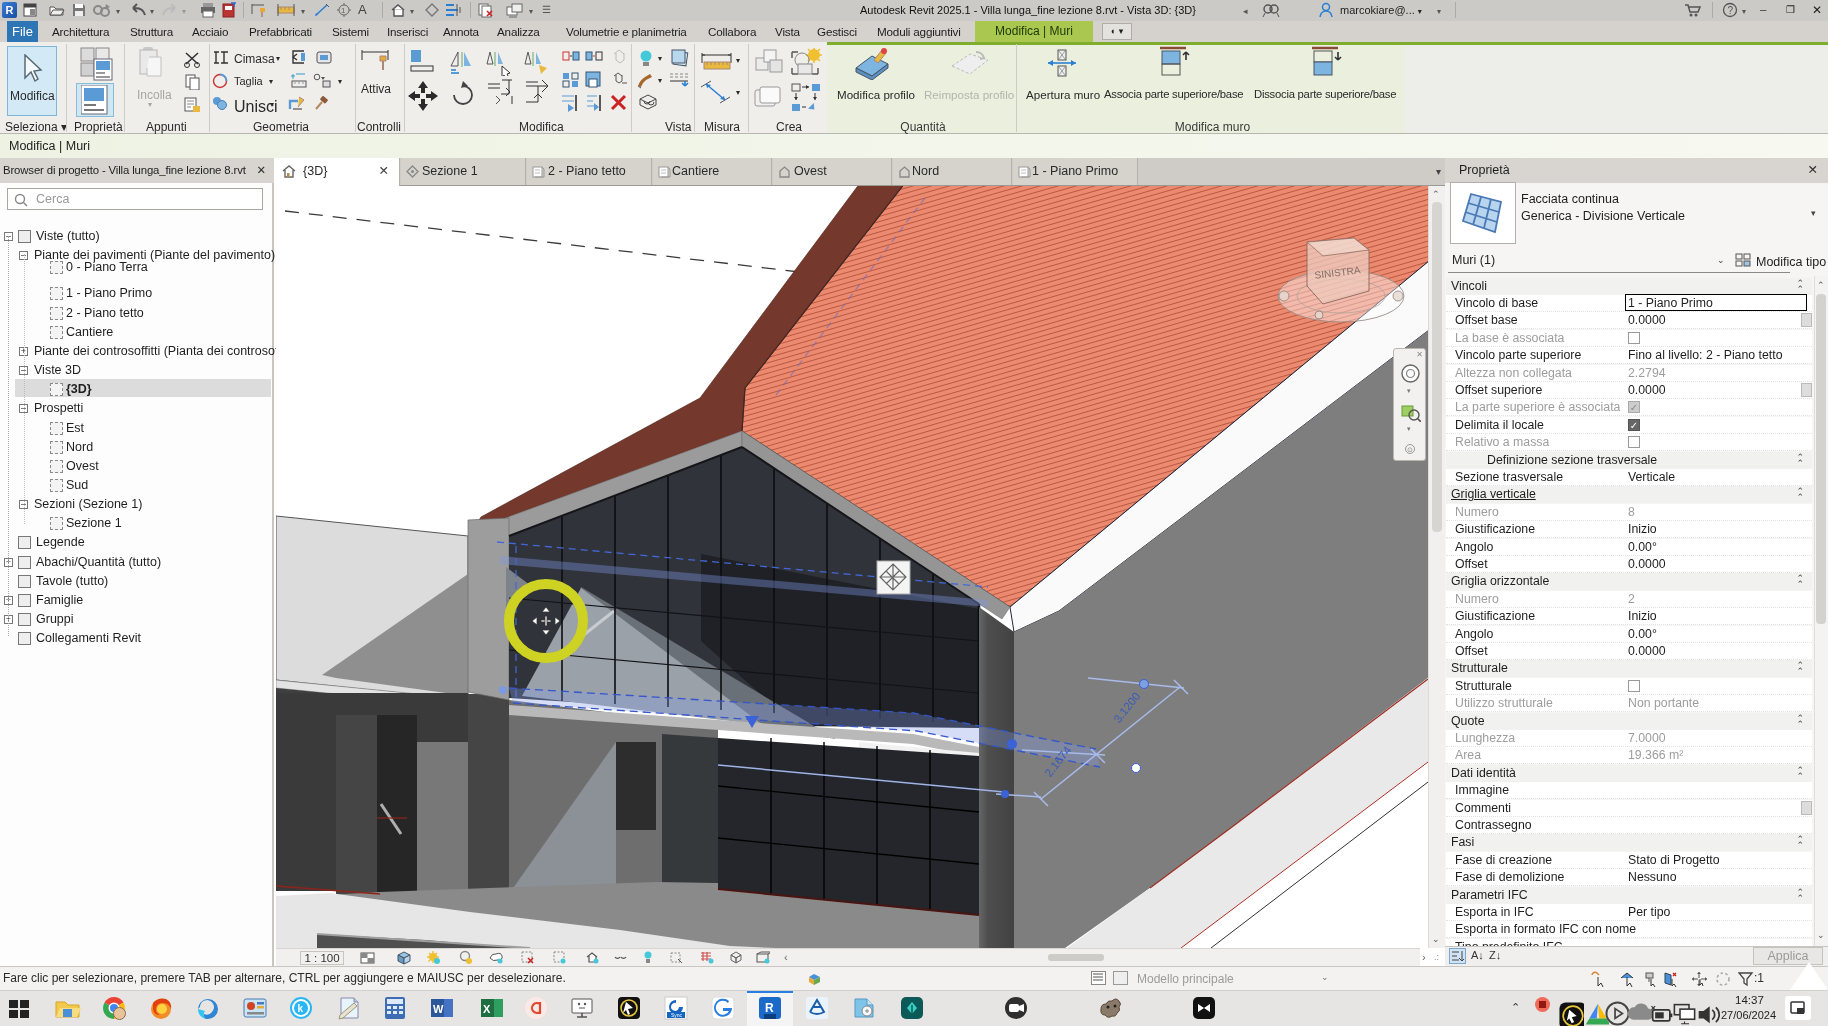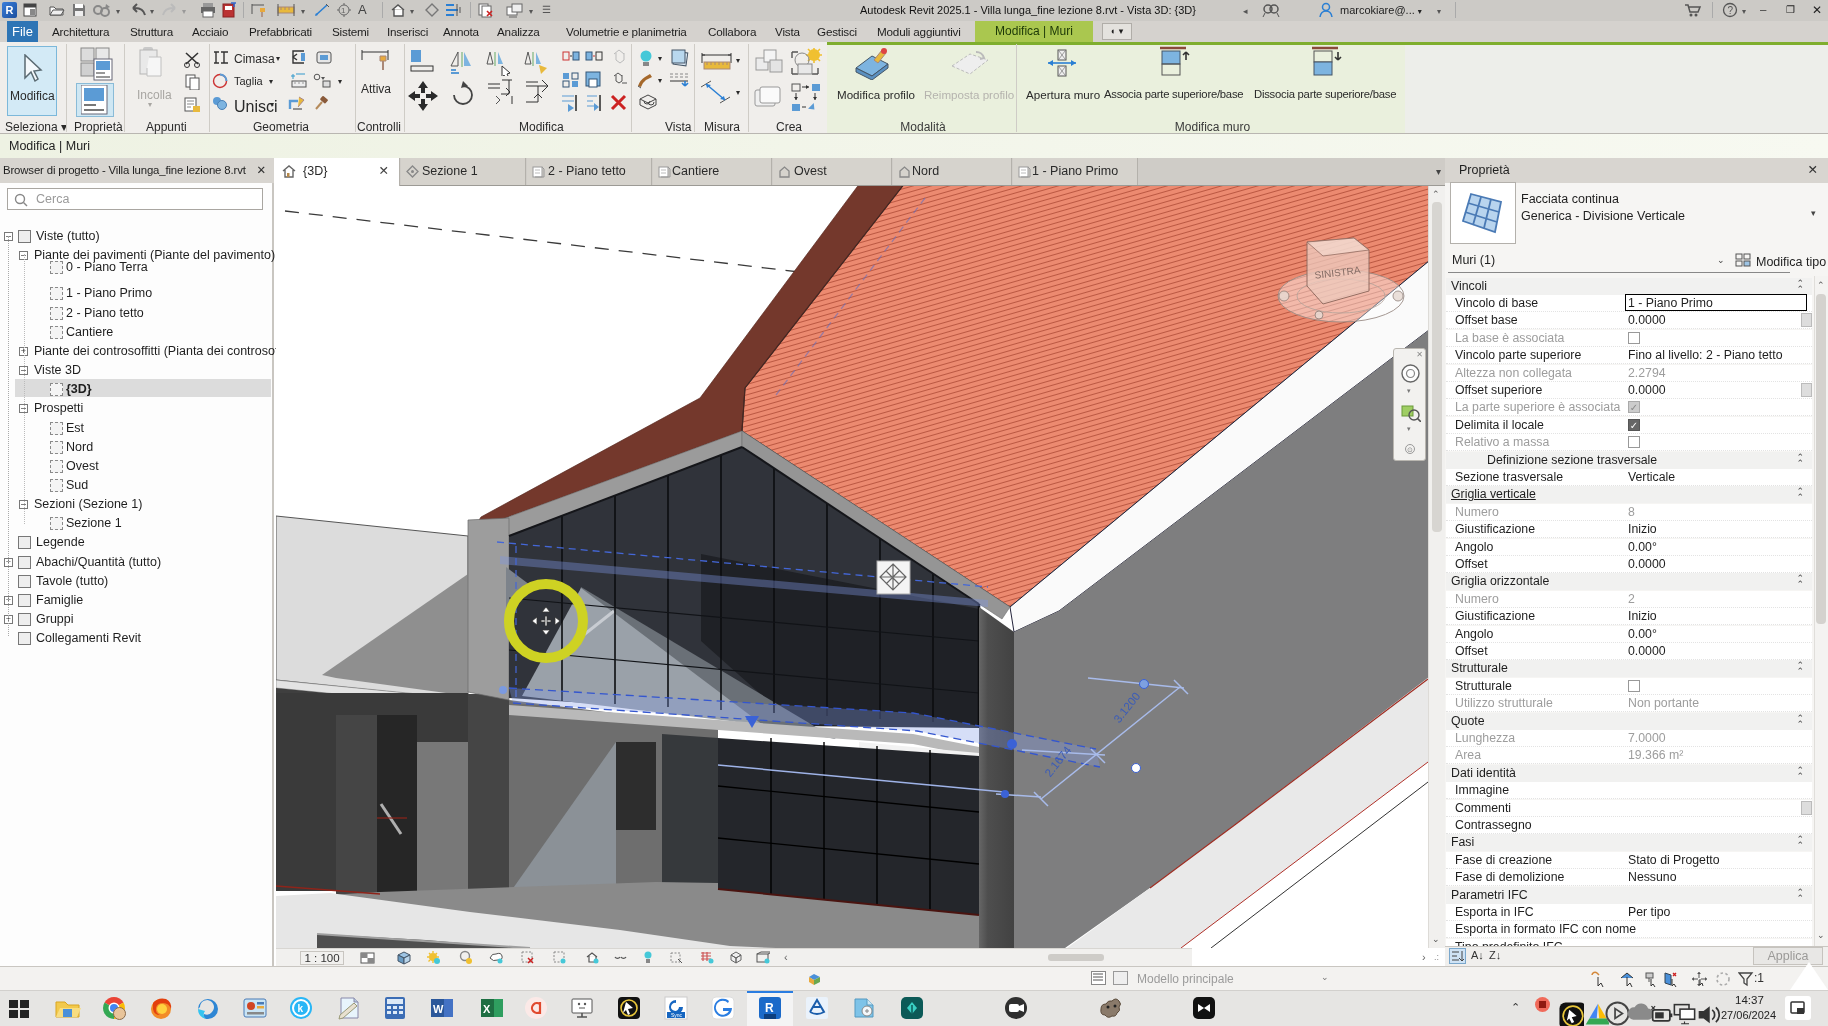--- a/index.html
+++ b/index.html
@@ -31,21 +31,21 @@
 .pm{position:absolute;width:9px;height:9px;top:5px;border:1px solid #787878;background:#fff;font-size:9px;line-height:7px;text-align:center;color:#333;}
 
 #vtabs{position:absolute;left:276px;top:158px;width:1169px;height:28px;background:#cfccc7;border-bottom:1px solid #9c9a95;}
 .vtab{position:absolute;top:0;height:27px;background:#d6d3cd;border-right:1px solid #b4b1ab;font-size:12.5px;color:#2a2a2a;line-height:27px;}
 .vtab.act{background:#fff;height:28px;}
 
 #scene{position:absolute;left:276px;top:186px;}
 
 #vscroll{position:absolute;left:1428px;top:186px;width:17px;height:762px;background:#f1f0ee;border-left:1px solid #dddbd7;}
 
-#viewbar{position:absolute;left:276px;top:948px;width:916px;height:18px;background:#f1f0ee;border-top:1px solid #d8d6d2;font-size:11.5px;color:#333;}
+#viewbar{position:absolute;left:276px;top:948px;width:1144px;height:18px;background:#f1f0ee;border-top:1px solid #d8d6d2;font-size:11.5px;color:#333;}
 
 #props{position:absolute;left:1445px;top:158px;width:383px;height:808px;background:#f6f5f3;}
 #phead{position:absolute;left:0;top:0;width:383px;height:25px;background:#d8d5d0;font-size:12.5px;color:#1e1e1e;line-height:25px;padding-left:14px;}
 .prow{position:absolute;left:1px;width:366px;height:17px;background:#fff;font-size:12.3px;line-height:17px;color:#1e1e1e;white-space:nowrap;}
 .prow .nm{position:absolute;left:9px;top:0;}
 .prow .vl{position:absolute;left:182px;top:0;}
 .prow.hdr{background:#f1f1f0;}
 .pgrey{color:#9d9d9d;}
 .chev2{position:absolute;right:8px;top:2px;font-size:9px;color:#444;line-height:6px;}
 
@@ -459,21 +459,21 @@
         <path d="M4,22 v4 L20,34 L36,22 v-4 L20,30 Z" fill="#5b90c0" stroke="#456"></path>
         <path d="M22,14 L30,4 l4,3 L26,17 Z" fill="#e8b93c" stroke="#a87"></path>
         <circle cx="32" cy="5" r="3" fill="#d44"></circle>
       </svg>
   <div class="iclbl" style="left:837px;top:46px;font-size:11.6px;color:#2a2a2a;">Modifica profilo</div>
   <svg class="abs" style="left:948px;top:6px;" width="44" height="30" viewBox="0 0 44 30">
         <path d="M4,18 L22,6 L40,12 L22,26 Z" fill="#eee" stroke="#bbb" stroke-dasharray="3 2"></path>
         <path d="M28,4 a8,8 0 0 1 8,6 l-4,1" fill="none" stroke="#bbb" stroke-width="2"></path>
       </svg>
   <div class="iclbl" style="left:924px;top:46px;font-size:11.6px;color:#b5b3ae;">Reimposta profilo</div>
-  <div class="glabel" style="left:898px;width:50px;">Modalità</div>
+  <div class="glabel" style="left:898px;width:50px;">Quantità</div>
   <div class="gdiv" style="left:1016px;"></div>
   <svg class="abs" style="left:1046px;top:6px;" width="32" height="30" viewBox="0 0 32 30">
         <rect x="12" y="2" width="8" height="10" fill="#eee" stroke="#555"></rect>
         <path d="M13,3 l6,8 M13,11 l6,-8" stroke="#888" stroke-width="0.8"></path>
         <rect x="12" y="18" width="8" height="10" fill="#eee" stroke="#555"></rect>
         <path d="M13,19 l6,8 M13,27 l6,-8" stroke="#888" stroke-width="0.8"></path>
         <path d="M2,15 h28" stroke="#2a7fd4" stroke-width="1.6"></path>
         <path d="M2,15 l5,-3 v6 Z M30,15 l-5,-3 v6 Z" fill="#2a7fd4"></path>
       </svg>
   <div class="iclbl" style="left:1026px;top:46px;font-size:11.6px;color:#2a2a2a;">Apertura muro</div>
@@ -1078,20 +1078,21 @@
       </svg>
   <div class="abs" style="left:26px;top:791px;font-size:11px;color:#333;">A↓  Z↓</div>
   <div class="abs" style="left:308px;top:789px;width:70px;height:18px;background:#e8e7e5;border:1px solid #c6c3be;color:#9b9a98;font-size:12.5px;text-align:center;line-height:17px;">Applica</div>
   <div class="abs" style="left:369px;top:118px;width:14px;height:670px;background:#f4f3f1;border-left:1px solid #e0deda;"></div>
   <div class="abs" style="left:372px;top:122px;font-size:9px;color:#555;">⌃</div>
   <div class="abs" style="left:371px;top:136px;width:10px;height:330px;background:#d4d2ce;border-radius:4px;"></div>
   <div class="abs" style="left:372px;top:772px;font-size:9px;color:#555;">⌄</div>
 </div>
 
 <div id="statusbar">
+  <div style="position:absolute;left:3px;top:4px;">Fare clic per selezionare, premere TAB per alternare, CTRL per aggiungere e MAIUSC per deselezionare.</div>
   <div style="position:absolute;left:1137px;top:5px;color:#9b9b9b;">Modello principale</div>
   <svg style="position:absolute;left:806px;top:3px;" width="17" height="17" viewBox="0 0 17 17">
         <path d="M3,7 L8,4 L14,7 L8,10 Z" fill="#4a90d9"></path>
         <path d="M3,7 v5 l5,3 v-5 Z" fill="#e8a93c"></path>
         <path d="M14,7 v5 l-6,3 v-5 Z" fill="#6aa84f"></path>
       </svg>
   <div style="position:absolute;left:1091px;top:4px;width:15px;height:14px;border:1px solid #888;background:#fff;"></div>
   <svg style="position:absolute;left:1093px;top:6px;" width="11" height="10">
         <path d="M0,1 h10 M0,4 h10 M0,7 h10" stroke="#555"></path>
       </svg>

